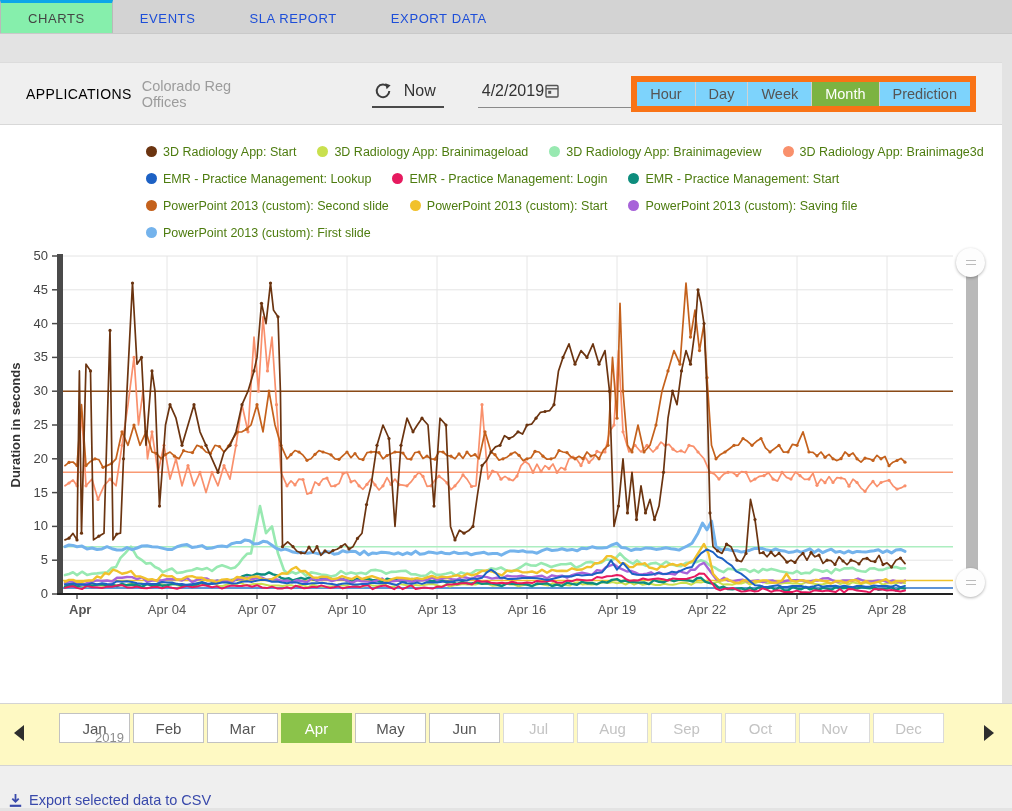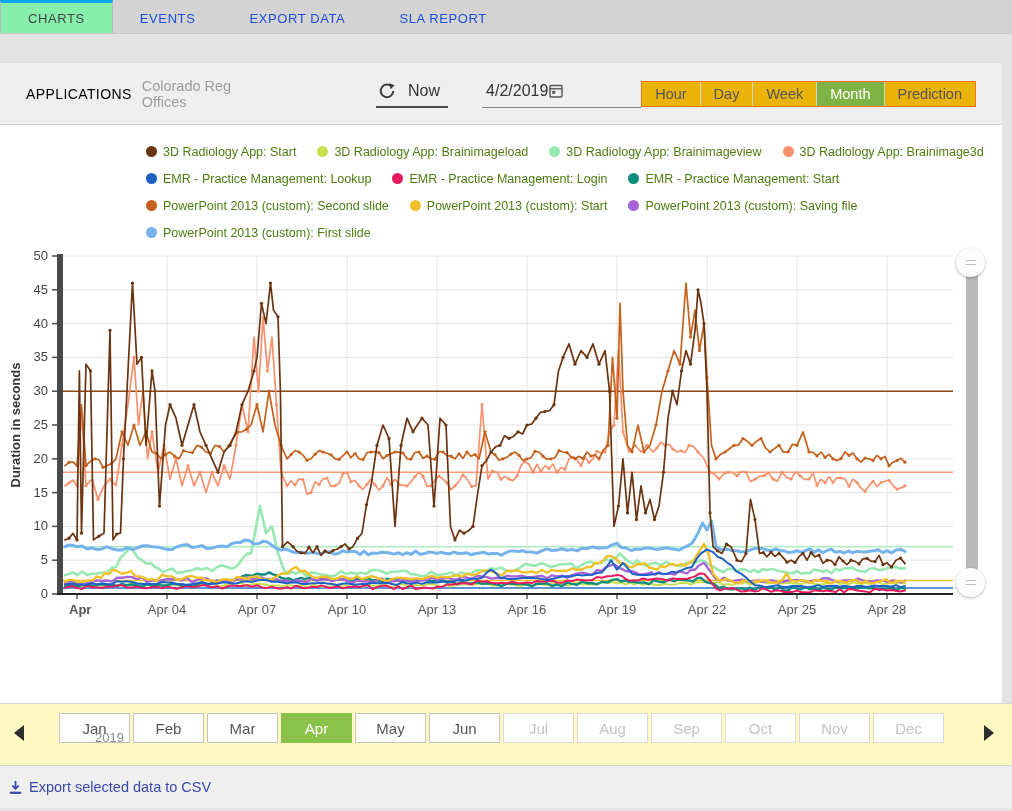--- a/index.html
+++ b/index.html
@@ -8,21 +8,21 @@
   
   .tabbar{height:34px;background:#d3d3d3;display:flex;border-bottom:1px solid #c9c9c9}
   .tab{padding:0 27px;display:flex;align-items:center;font-size:13px;letter-spacing:.6px;color:#1d4ed8;cursor:pointer;border-top:3px solid transparent}
   .tab.active{background:#86efac;border-top:3px solid #0ea5e9;border-left:1px solid #b9b9b9;border-right:1px solid #b9b9b9;color:#444}
   
   .toolbar{margin-top:28px;height:63px;width:1002px;background:#efefef;border-top:1px solid #dcdcdc;border-bottom:1px solid #d8d8d8;display:flex;align-items:center;padding:0 26px}
   .apps-label{font-weight:normal;font-size:14px;color:#000000;letter-spacing:.4px}
   .apps-value{font-size:14.5px;color:#9c9c9c;margin-left:10px}
   .nowbtn{display:flex;align-items:center;gap:12px;margin-left:118px;border-bottom:2px solid #4a4a4a;padding:3px 8px 6px 2px;font-size:16px;color:#333;cursor:pointer}
   .datefield{display:flex;align-items:center;justify-content:flex-start;width:188px;margin-left:34px;border-bottom:1px solid #8a8a8a;padding:3px 2px 7px 4px;font-size:16px;color:#333;cursor:text}
-  .rangegroup{margin-left:auto;display:flex;border:1px solid #f97316;background:#eab308}
+  .rangegroup{margin-left:auto;display:flex;border:6px solid #f97316;background:#7dd3fc}
   .rbtn{padding:4px 13px;font-size:14.5px;color:#555;border-left:1px solid #d2d2d2;cursor:pointer;white-space:nowrap}
   .rbtn:first-child{border-left:none}
   .rbtn.sel{background:#7CB342;color:#fff}
   
   .card{background:#fff;width:1002px;height:578px;padding-top:13px}
   .legend{margin-left:146px}
   .lrow{display:flex;gap:21px;height:27px;align-items:center}
   .litem{display:flex;align-items:center;font-size:12.5px;color:#4d7c0f;cursor:pointer;white-space:nowrap}
   .ldot{width:11px;height:11px;border-radius:50%;margin-right:6px;flex:0 0 11px}
   .plotwrap{position:relative;margin-top:4px}
@@ -37,33 +37,33 @@
   .marrow{position:absolute;top:21px;cursor:pointer}
   .marrow.left{left:14px}.marrow.right{right:18px}
   .tri-l{width:0;height:0;border-top:8px solid transparent;border-bottom:8px solid transparent;border-right:10px solid #2e2e2e}
   .tri-r{width:0;height:0;border-top:8px solid transparent;border-bottom:8px solid transparent;border-left:10px solid #2e2e2e}
   .months{position:absolute;left:59px;top:9px;display:flex}
   .mbtn{width:71px;height:30px;margin-right:3px;background:#fff;border:1px solid #c2c2c2;display:flex;align-items:center;justify-content:center;font-size:15px;color:#555;cursor:pointer}
   .mbtn.selected{background:#8BC34A;border-color:#8BC34A;color:#fff}
   .mbtn.disabled{color:#c3c3c3;border-color:#dadada;cursor:default}
   .year{position:absolute;left:95px;top:26px;font-size:13px;color:#8d8d8d}
   
-  .footer{height:42px;display:flex;align-items:center;padding-left:8px;background:#efefef}
+  .footer{height:42px;display:flex;align-items:flex-end;padding-left:8px;background:#efefef}
   .export{display:flex;align-items:center;gap:6px;font-size:14.5px;color:#3949ab;cursor:pointer;text-decoration:none}
 </style>
 </head>
 <body>
 
 <div>
 
   <div class="tabbar">
       <div class="tab active">CHARTS</div>
       <div class="tab">EVENTS</div>
+      <div class="tab">SLA REPORT</div>
       <div class="tab">EXPORT DATA</div>
-      <div class="tab">SLA REPORT</div>
     </div>
 
   <div class="toolbar">
     <span class="apps-label">APPLICATIONS</span>
     <span class="apps-value">Colorado Reg Offices</span>
     <div class="nowbtn">
       <span style="display:flex">
         <svg width="18" height="18" viewBox="0 0 20 20">
             <path d="M15.5 5.5A7 7 0 1 0 17 10" fill="none" stroke="#3c3c3c" stroke-width="2.2"></path>
             <polygon points="12.5,1.5 18.5,3.5 14,8" fill="#3c3c3c"></polygon>

